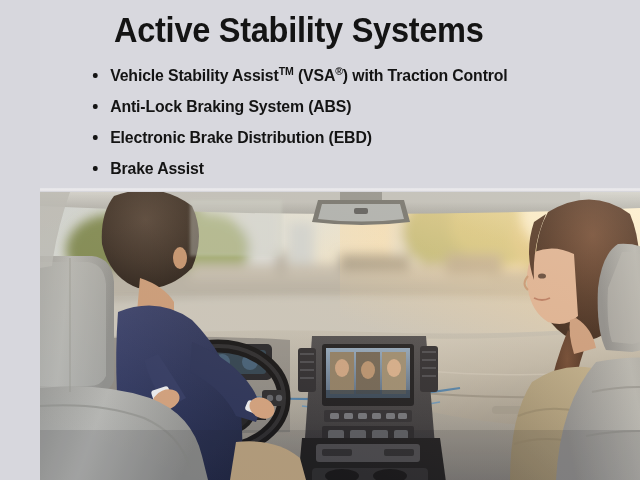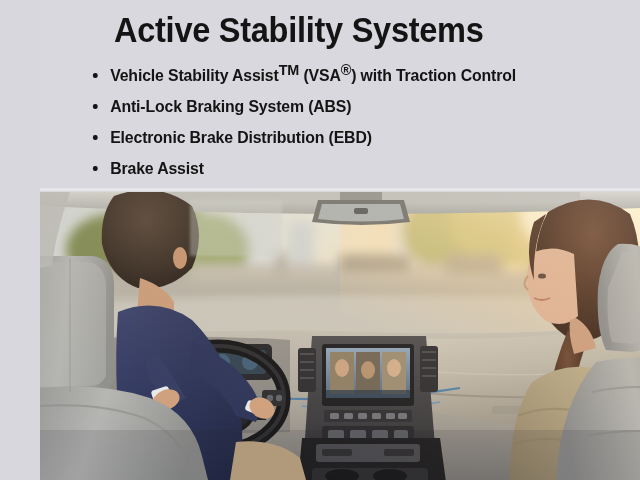--- a/index.html
+++ b/index.html
@@ -65,21 +65,21 @@
     transform-origin:left center;
   }
   #bullet-list li .dot {
     position:absolute;
     left:3px; top:13px;
     width:4.5px; height:4.5px;
     border-radius:50%;
     background:#141414;
   }
   #bullet-list li sup {
-    font-size:15px;
+    font-size:11px;
     vertical-align:super;
     line-height:0;
   }
 
   
   #photo {
     position:absolute;
     left:0; top:192px;
     width:640px; height:288px;
     overflow:hidden;

